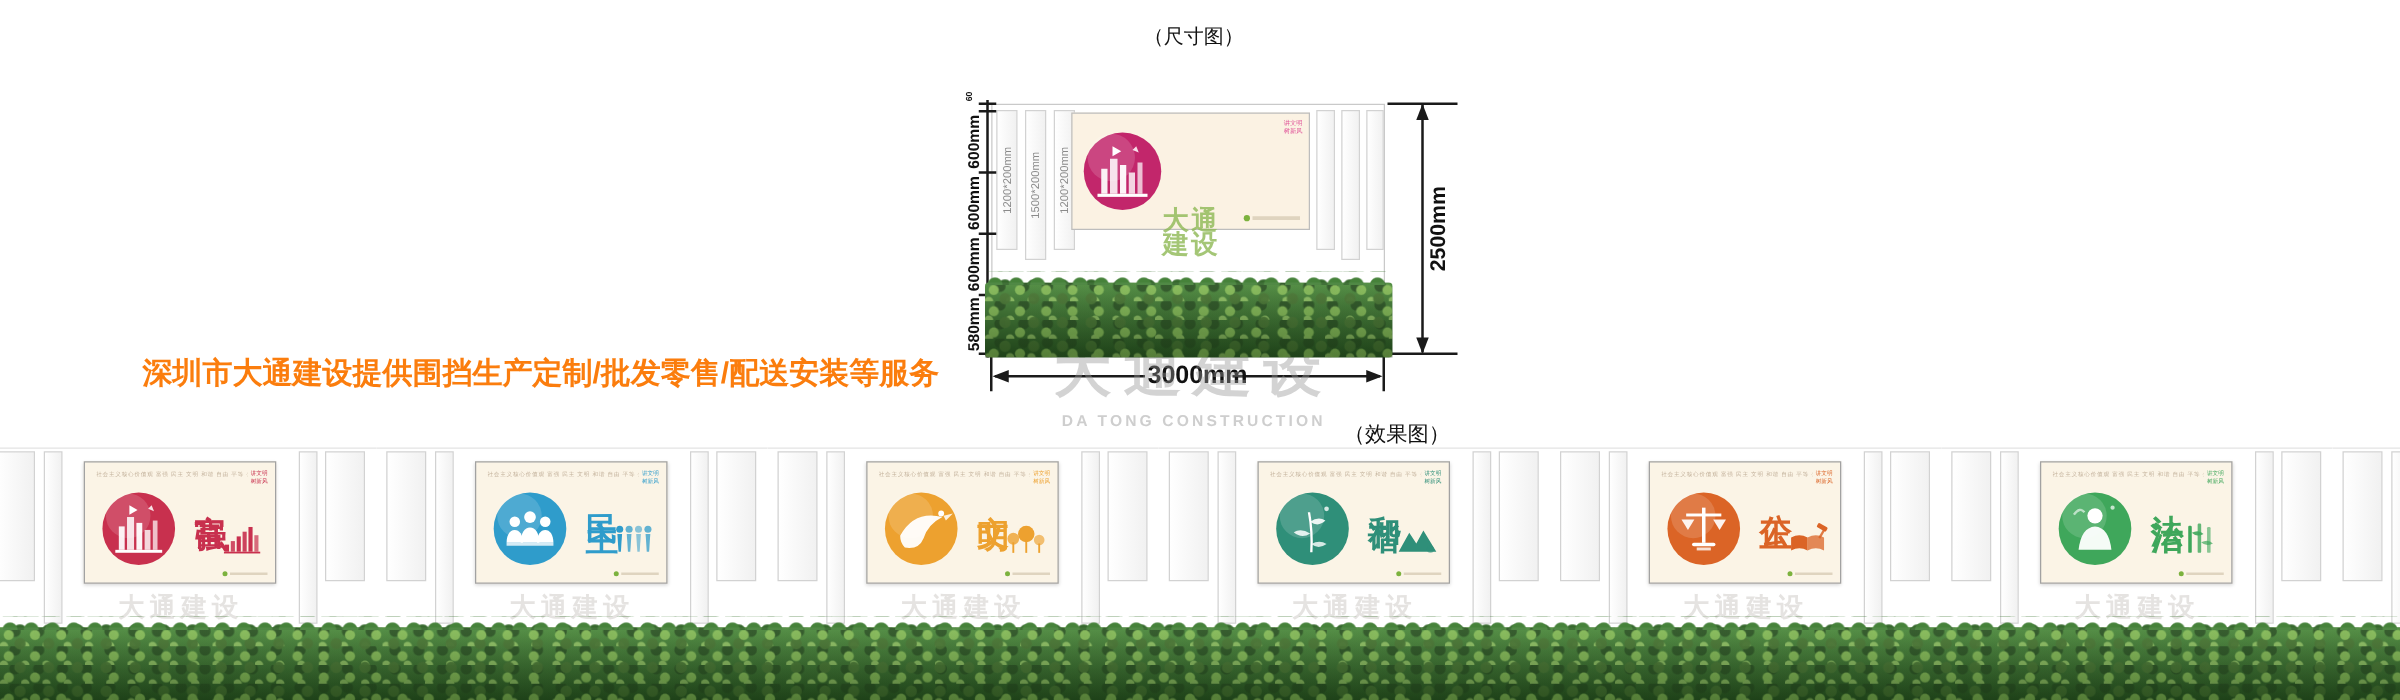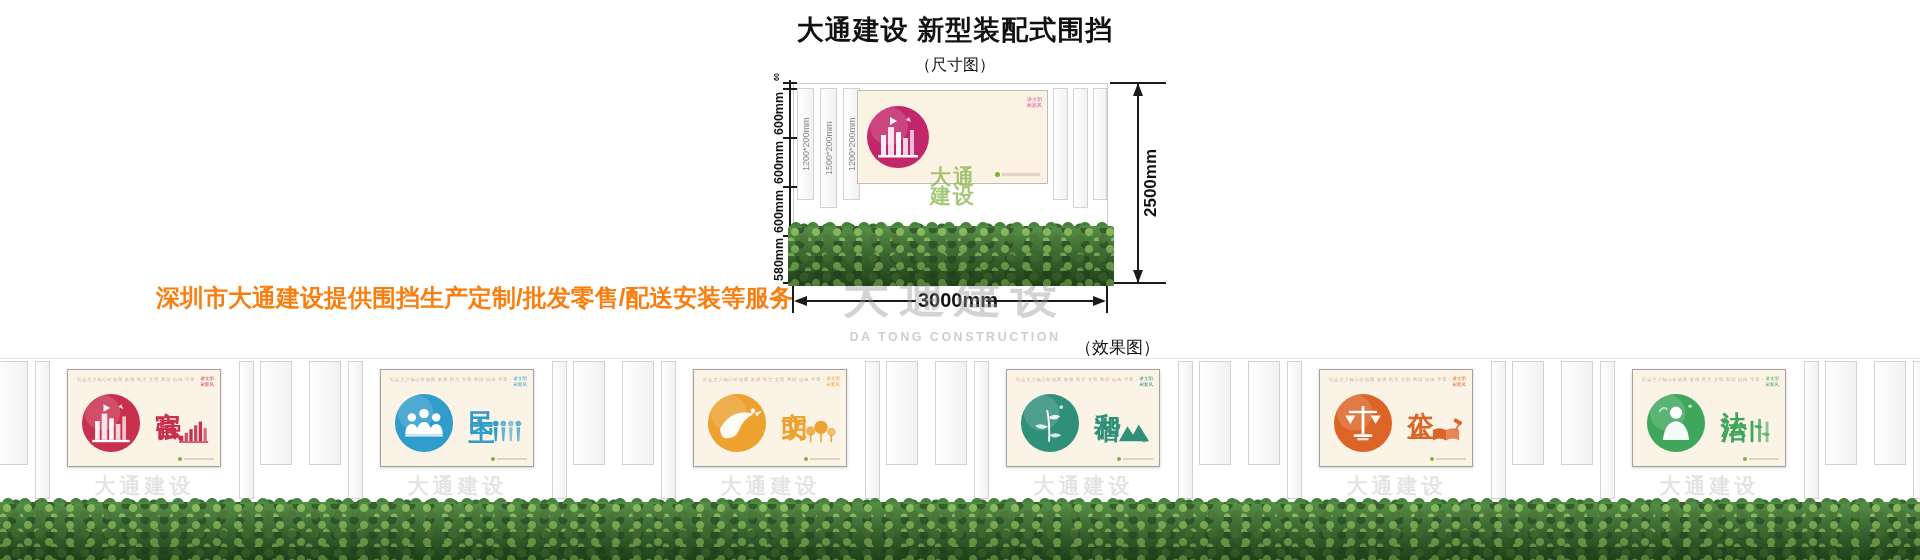--- a/index.html
+++ b/index.html
@@ -5,21 +5,21 @@
   * { margin:0; padding:0; box-sizing:border-box; }
   body { font-family:"Liberation Sans","DejaVu Sans",sans-serif; background:#fff; }
   .stage { position:relative; width:1920px; height:560px; overflow:hidden; background:#fff; }
 
   
   .title-block { position:absolute; left:750px; top:12px; width:410px; text-align:center; }
   .main-title { font-size:27px; font-weight:bold; color:#111; letter-spacing:1px; }
   .sub-label { font-size:16px; color:#111; margin-top:7px; }
 
   
-  .note { position:absolute; font-weight:bold; color:var(--c,#FB7D0D); white-space:nowrap;margin-left:42px; }
+  .note { position:absolute; font-weight:bold; color:var(--c,#FB7D0D); white-space:nowrap; }
   .note-left { left:114px; top:282px; font-size:24px; }
   .note-right { left:1180px; top:286px; font-size:23px; }
 
   
   .diagram { position:absolute; left:770px; top:60px; width:420px; height:300px; }
   .fence-box { position:absolute; left:23px; top:23px; width:315px; height:200px; background:#fff; border:1px solid #C9C9C9; }
   .post { position:absolute; background:linear-gradient(90deg,#FFFFFF,#F1F1F1); border:1px solid #D2D2D2; }
   .post-label { position:absolute; inset:0; display:flex; align-items:center; justify-content:center; writing-mode:vertical-rl; transform:rotate(180deg); font-size:9px; color:#8A8A8A; white-space:nowrap; }
   .sample-panel { position:absolute; left:87px; top:30px; width:191px; height:94px; background:#FBF2E3; border:1px solid #BDBDBD; }
   .sp-circle { position:absolute; left:8px; top:14px; width:64px; height:64px; }
@@ -87,21 +87,20 @@
   .unit-wm-en { font-size:7px; font-weight:bold; color:rgba(110,100,90,.20); letter-spacing:1.5px; margin-top:1px; }
   .hedge-bottom { left:0; right:0; top:502px; height:58px; z-index:4; }
   .diagram .hedge { left:18px; top:166px; width:326px; height:60px; border-radius:3px; z-index:4; }
 </style>
 </head>
 <body>
 
 <div class="stage">
 
   <div class="title-block">
-    <div class="main-title">大通建设 新型装配式围挡</div>
     <div class="sub-label">（尺寸图）</div>
   </div>
 
   <div class="note note-left" style="--c: #FB7D0D;">深圳市大通建设提供围挡生产定制/批发零售/配送安装等服务</div>
 
   <div class="wm-big">
     <div class="wm-big-cn">大通建设</div>
     <div class="wm-big-en">DA TONG CONSTRUCTION</div>
   </div>
 

